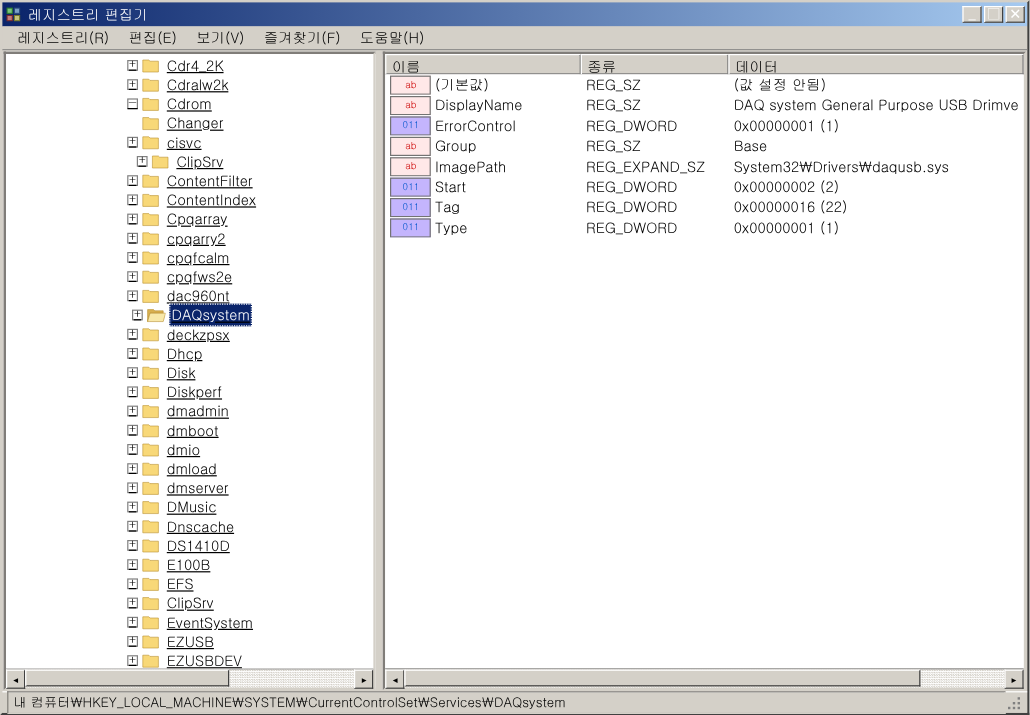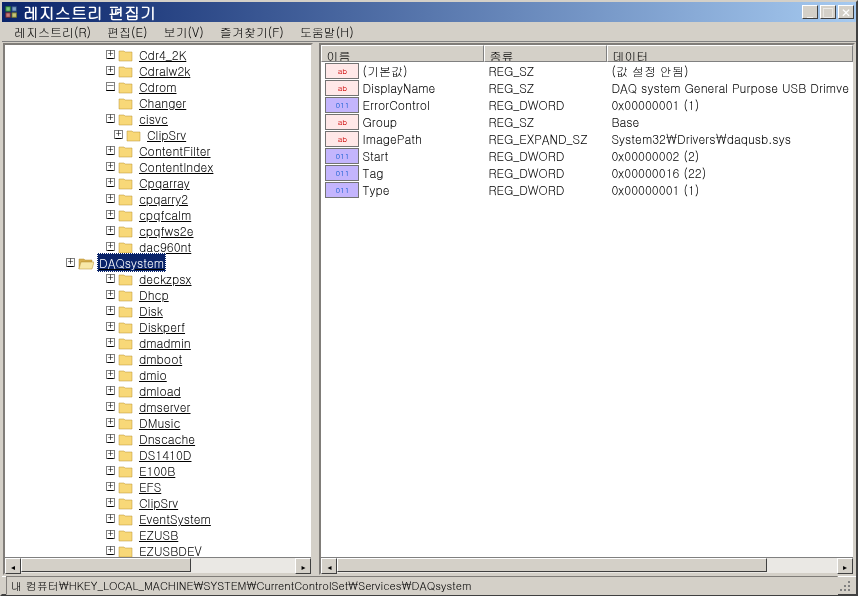--- a/index.html
+++ b/index.html
@@ -2,21 +2,21 @@
 <html><head>
 <meta charset="utf-8">
 <style>
 * { margin: 0; padding: 0; box-sizing: border-box; font-family: "Gulim", "Tahoma", sans-serif; font-size: 12px; }
 body { background: #d4d0c8; width: 858px; height: 596px; overflow: hidden; }
 
 .window { width: 858px; height: 596px; border: 2px solid; border-color: #d4d0c8 #404040 #404040 #d4d0c8; display: flex; flex-direction: column; }
 
 .titlebar { background: linear-gradient(to right, #0a246a, #a6caf0); height: 20px; display: flex; align-items: center; padding: 0 2px; color: white; }
 .titlebar-icon { width: 16px; height: 16px; margin-right: 3px; display: inline-flex; align-items: center; justify-content: center; }
-.titlebar-text { flex: 1; font-size: 16px; font-weight: bold; }
+.titlebar-text { flex: 1; font-size: 12px; font-weight: normal; }
 .winbtn { width: 16px; height: 14px; background: #d4d0c8; border: 1px solid; border-color: #fff #404040 #404040 #fff; margin-left: 2px; display: flex; align-items: center; justify-content: center; font-size: 9px; font-family: "Marlett", sans-serif; cursor: default; }
 .winbtn span { line-height: 1; }
 
 .menubar { background: #d4d0c8; height: 20px; display: flex; align-items: center; padding: 0 4px; border-bottom: 1px solid #808080; }
 .menu-item { padding: 2px 8px; cursor: default; }
 
 .content { flex: 1; display: flex; background: #d4d0c8; overflow: hidden; }
 
 .tree-panel { width: 316px; display: flex; flex-direction: column; border: 2px inset #d4d0c8; margin: 1px; background: white; }
 .tree-body { flex: 1; overflow: hidden; background: white; position: relative; }
@@ -179,21 +179,21 @@
                 </svg></span>
               <span class="tree-label">cpqfws2e</span>
             </div>
             <div class="tree-row" style="padding-left: 100px;">
               <span class="expand-box"></span>
               <span class="folder-icon"><svg class="folder-closed" width="16" height="13" viewBox="0 0 16 13">
                   <path d="M1 2 L6 2 L7 3 L14 3 L14 12 L1 12 Z"></path>
                 </svg></span>
               <span class="tree-label">dac960nt</span>
             </div>
-            <div class="tree-row" style="padding-left: 60px;">
+            <div class="tree-row" style="padding-left: 104px;">
               <span class="expand-box"></span>
               <span class="folder-icon"><svg class="folder-open" width="16" height="13" viewBox="0 0 16 13">
                   <path d="M1 2 L6 2 L7 3 L14 3 L14 5 L3 5 L1 12 Z" fill="#d8b050"></path>
                   <path d="M3 5 L16 5 L14 12 L1 12 Z"></path>
                 </svg></span>
               <span class="tree-label selected">DAQsystem</span>
             </div>
             <div class="tree-row" style="padding-left: 100px;">
               <span class="expand-box"></span>
               <span class="folder-icon"><svg class="folder-closed" width="16" height="13" viewBox="0 0 16 13">

